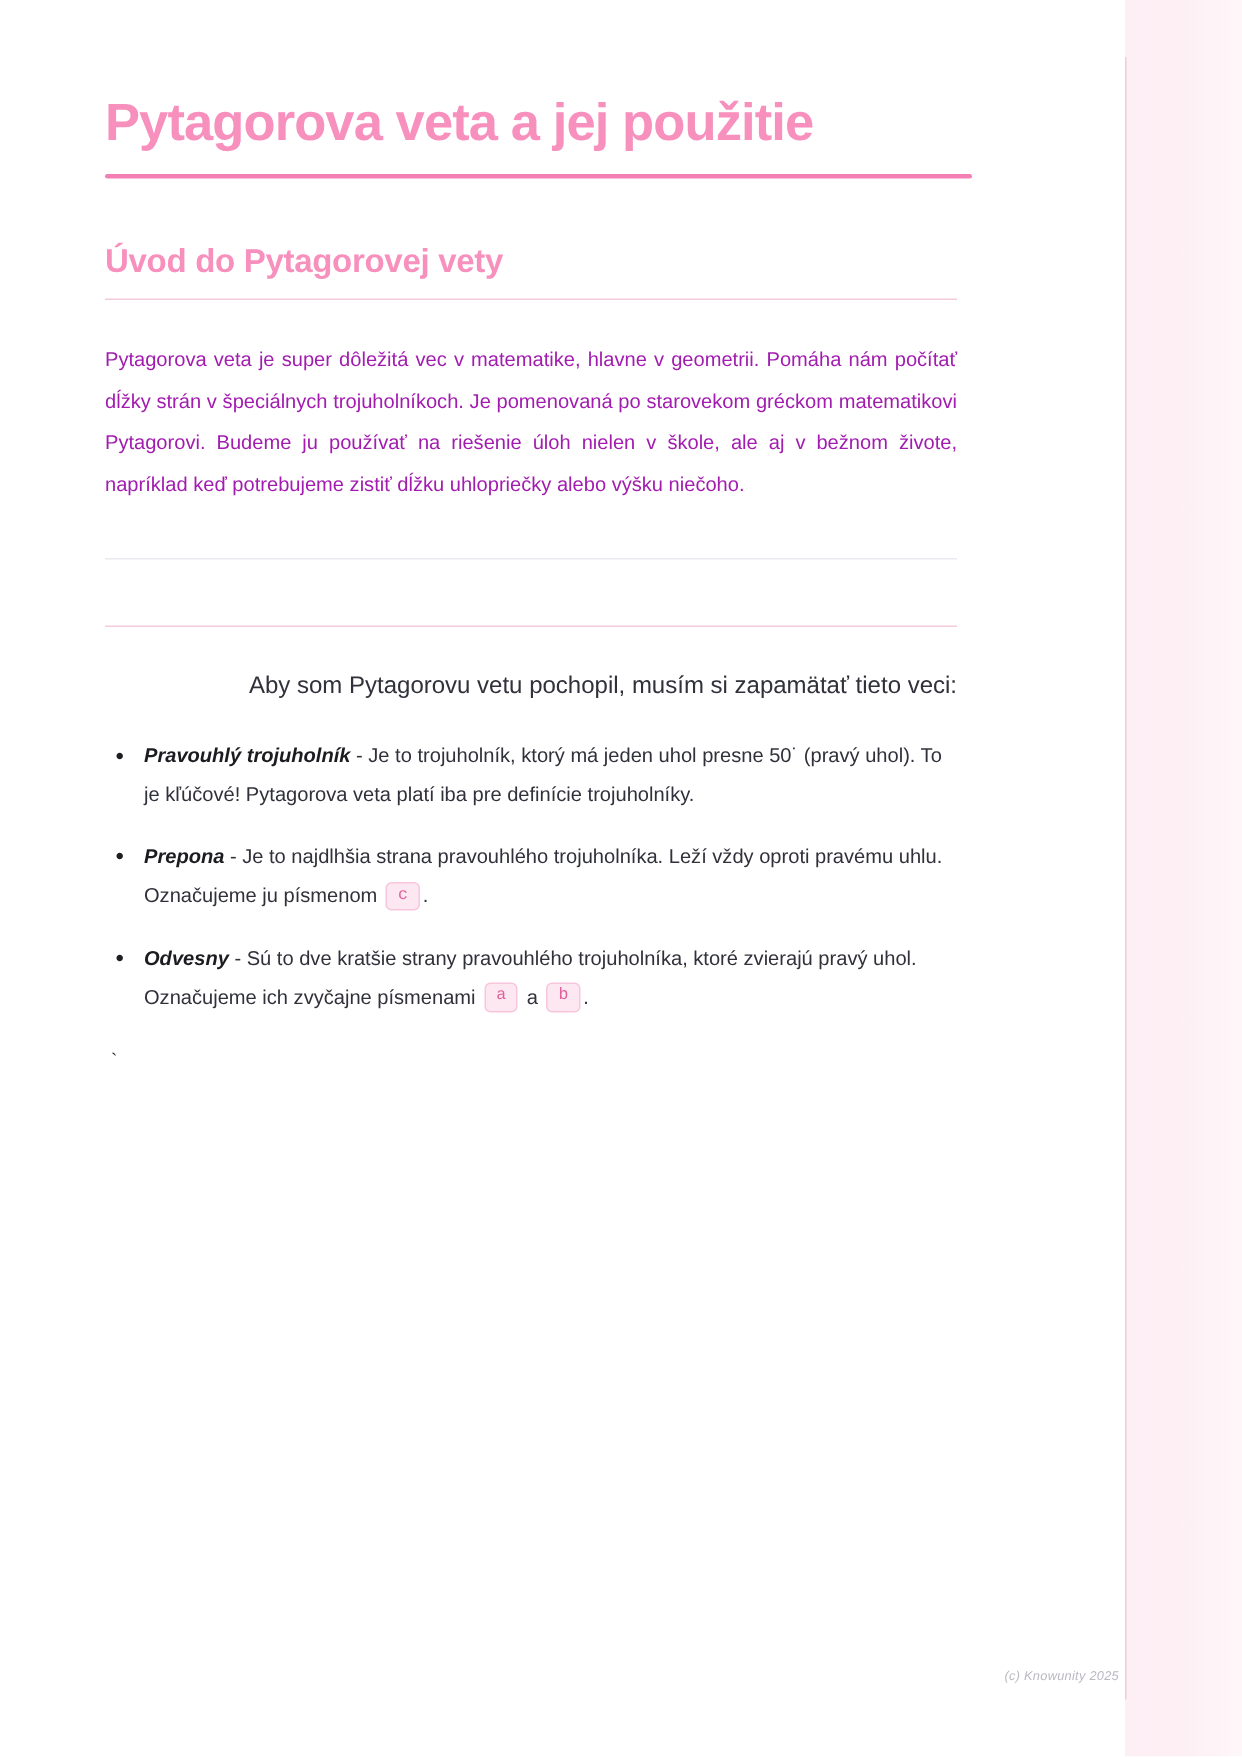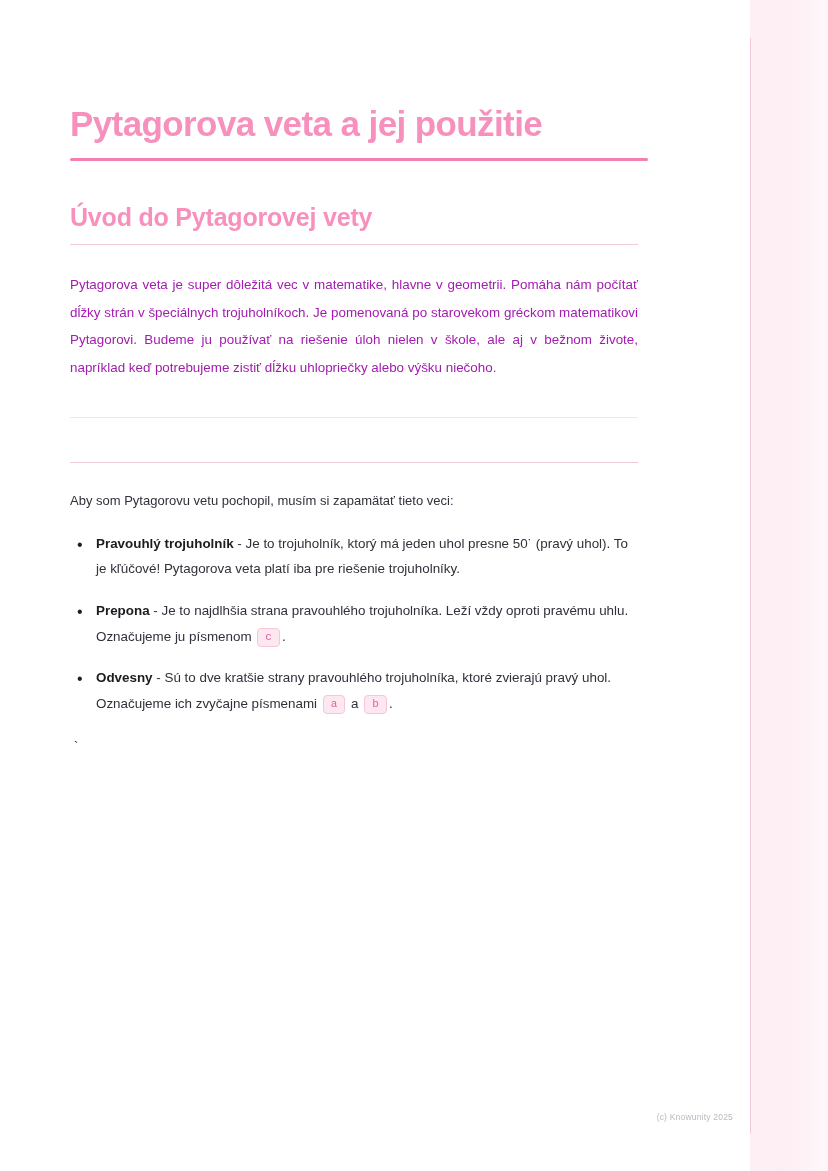--- a/index.html
+++ b/index.html
@@ -39,21 +39,20 @@
     top: 0;
     width: 750px;
     height: 1171px;
   }
 
   .content {
     position: absolute;
     left: 70px;
     top: 62px;
     width: 568px;
-    margin-top: 42px;
   }
 
   
   .doc-title {
     font-size: 35px;
     line-height: 1.15;
     font-weight: bold;
     color: #f790bd;
     letter-spacing: -0.6px;
     margin: 0;
@@ -62,21 +61,21 @@
   .title-rule {
     height: 3px;
     background: #f47fb4;
     width: 578px;
     margin: 0 0 42px 0;
     border-radius: 2px;
   }
 
   
   .section-heading {
-    font-size: 25px;
+    font-size: 22px;
     font-weight: bold;
     color: #f790bd;
     margin: 0 0 12px 0;
     letter-spacing: -0.2px;
   }
   .section-rule {
     height: 1px;
     background: #f3cbdd;
     width: 568px;
     margin: 0 0 26px 0;
@@ -92,24 +91,25 @@
   }
 
   .divider {
     height: 1px;
     background: #e9e9ef;
     width: 568px;
     margin: 36px 0 44px 0;
   }
 
   .intro-line {
-    font-size: 13px;
+    font-size: 16px;
     line-height: 1.8;
     color: #30313a;
     margin: 0 0 18px 0;
+    text-align: right;
   }
 
   ul.key-list {
     list-style: none;
     margin: 0;
     padding: 0;
   }
   ul.key-list > li {
     position: relative;
     padding-left: 26px;
@@ -119,21 +119,21 @@
     color: #30313a;
   }
   ul.key-list > li::before {
     content: "•";
     position: absolute;
     left: 7px;
     top: -1px;
     font-size: 16px;
     color: #1d1d22;
   }
-  .term { font-weight: bold; color: #1b1b20; }
+  .term { font-weight: bold; color: #1b1b20; font-style: italic; }
   .ital { }
 
   code.inline-code {
     font-family: "Liberation Mono", monospace;
     font-size: 11px;
     background: #fde7f1;
     border: 1px solid #f7c5dc;
     color: #e0609b;
     border-radius: 4px;
     padding: 2px 7px;
@@ -145,25 +145,26 @@
 
   .tick-mark {
     font-size: 13px;
     color: #30313a;
     margin-top: 22px;
     padding-left: 4px;
   }
 
   .footer-credit {
     position: absolute;
-    right: 95px;
+    right: 82px;
     bottom: 49px;
     font-size: 8.5px;
     color: #b9b9c2;
     letter-spacing: 0.2px;
+    font-style: italic;
   }
 </style>
 </head>
 <body>
 
 <div class="right-band"></div>
 <div class="right-band-line"></div>
 
 <div class="page">
   <div class="content">
@@ -175,21 +176,21 @@
     <div class="section-rule"></div>
     <p class="body-text">Pytagorova veta je super dôležitá vec v matematike, hlavne v geometrii. Pomáha nám počítať dĺžky strán v špeciálnych trojuholníkoch. Je pomenovaná po starovekom gréckom matematikovi Pytagorovi. Budeme ju používať na riešenie úloh nielen v škole, ale aj v bežnom živote, napríklad keď potrebujeme zistiť dĺžku uhlopriečky alebo výšku niečoho.</p>
 
     <div class="divider"></div>
 
     <div class="section-rule"></div>
     <p class="intro-line">Aby som Pytagorovu vetu pochopil, musím si zapamätať tieto veci:</p>
 
     <ul class="key-list">
       <li>
-        <span class="term">Pravouhlý trojuholník</span><span> - Je to trojuholník, ktorý má jeden uhol presne 50</span><span>˙</span><span> (pravý uhol). To je kľúčové! Pytagorova veta platí </span><span class="ital">iba</span><span> pre riešenie trojuholníky.</span>
+        <span class="term">Pravouhlý trojuholník</span><span> - Je to trojuholník, ktorý má jeden uhol presne 50</span><span>˙</span><span> (pravý uhol). To je kľúčové! Pytagorova veta platí </span><span class="ital">iba</span><span> pre definície trojuholníky.</span>
       </li>
       <li>
         <span class="term">Prepona</span><span> - Je to najdlhšia strana pravouhlého trojuholníka. Leží vždy oproti pravému uhlu. Označujeme ju písmenom </span><code class="inline-code">c</code><span>.</span>
       </li>
       <li>
         <span class="term">Odvesny</span><span> - Sú to dve kratšie strany pravouhlého trojuholníka, ktoré zvierajú pravý uhol. Označujeme ich zvyčajne písmenami </span><code class="inline-code">a</code><span> a </span><code class="inline-code">b</code><span>.</span>
       </li>
     </ul>
 
     <div class="tick-mark">`</div>

